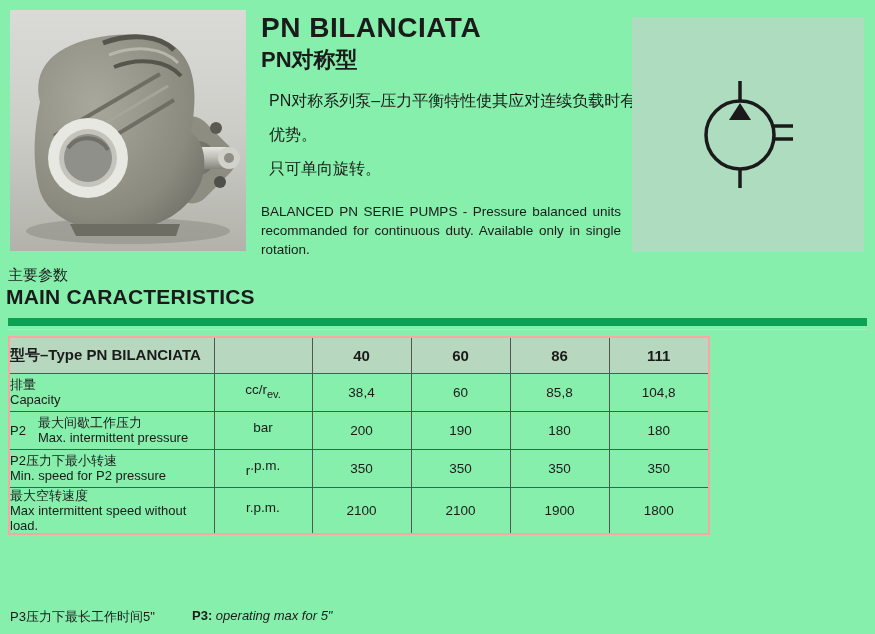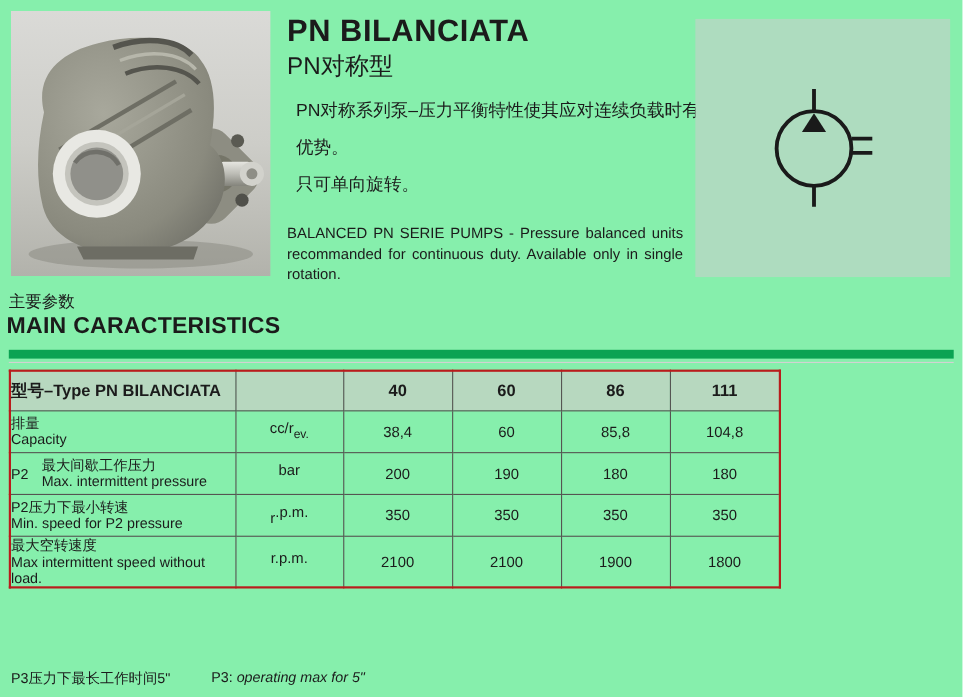--- a/index.html
+++ b/index.html
@@ -5,59 +5,59 @@
   html,body{margin:0;padding:0;background:#ffffff;}
   body{font-family:"Liberation Sans","DejaVu Sans",sans-serif;color:#1b1b1b;}
   .page{position:relative;width:875px;height:634px;background:#86efac;overflow:hidden;}
 
   
   .photo{position:absolute;left:10px;top:10px;width:236px;height:241px;}
   .photo svg{display:block;}
 
   
   .title{position:absolute;left:261px;top:12px;font-size:28px;font-weight:bold;letter-spacing:.5px;line-height:32px;}
-  .subtitle{position:absolute;left:261px;top:46px;font-size:22px;font-weight:normal;line-height:28px;}
+  .subtitle{position:absolute;left:261px;top:46px;font-size:22px;font-weight:bold;line-height:28px;}
 
   .cn-desc{position:absolute;left:269px;top:84px;width:372px;font-size:16px;line-height:34px;}
   .en-desc{position:absolute;left:261px;top:202px;width:360px;font-size:13.5px;line-height:19px;text-align:justify;}
   .en-desc .b{font-weight:normal;}
 
   
   .panel{position:absolute;left:632px;top:17px;width:232px;height:235px;}
   .panel svg{display:block;}
 
   
   .sec-cn{position:absolute;left:8px;top:266px;font-size:15px;line-height:18px;}
   .sec-en{position:absolute;left:6px;top:285px;font-size:21px;font-weight:bold;letter-spacing:.2px;}
   .green-bar{position:absolute;left:8px;top:318px;width:859px;height:8px;}
   .bar-shadow{position:absolute;left:8px;top:329px;width:859px;height:1px;background:#d2d2d2;}
 
   
   table.specs{position:absolute;left:8px;top:336px;width:700px;border-collapse:collapse;table-layout:fixed;}
   table.specs th,table.specs td{border:1.5px solid #555552;padding:0;vertical-align:middle;}
-  table.specs{border:2px solid #b91c1c;}
+  table.specs{border:2px solid #fca5a5;}
   tr.hdr{height:36px;}
   tr.row{height:38px;}
   th.label-h{text-align:left;padding-left:8px;font-size:15px;font-weight:bold;}
   th.model{font-size:15px;font-weight:bold;text-align:center;}
   td.label-cell{padding:2px 4px 2px 8px;}
   .lblflex{display:flex;align-items:center;}
   .prefix{font-size:13px;margin-right:12px;white-space:nowrap;}
   .prefix:empty{display:none;margin:0;}
   .lbl{display:flex;flex-direction:column;line-height:15px;}
   .lbl .cn{font-size:13px;}
   .lbl .en{font-size:13px;}
   td.unit,td.val{text-align:center;font-size:13.5px;}
   .u-sub{font-size:11px;vertical-align:-4px;}
   .u-low{font-size:13.5px;vertical-align:-5px;}
 
   
   .footnote{position:absolute;left:10px;top:608px;font-size:13px;}
   .footnote2{position:absolute;left:192px;top:608px;font-size:13px;}
-  .footnote2 .lab{font-weight:normal;}
+  .footnote2 .lab{font-weight:bold;}
   .footnote2 .it{font-style:italic;}
 </style>
 </head>
 <body>
 
 <div class="page">
 
   <div class="photo">
     <svg width="236" height="241" viewBox="0 0 236 241">
       <defs>

